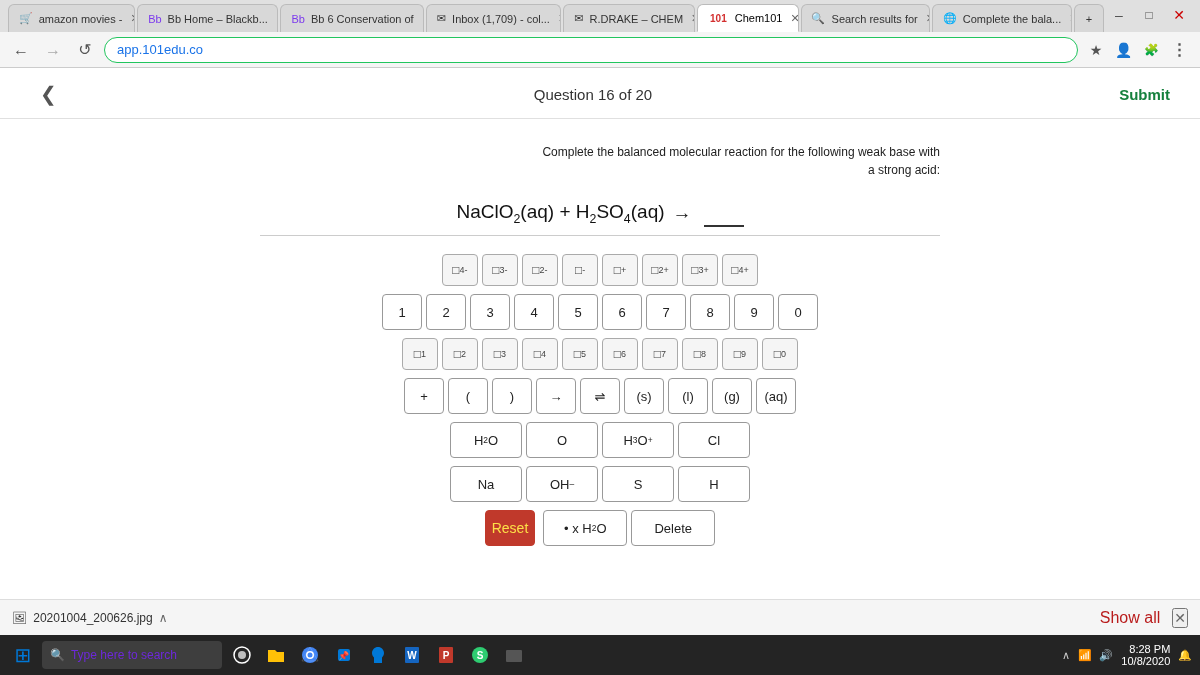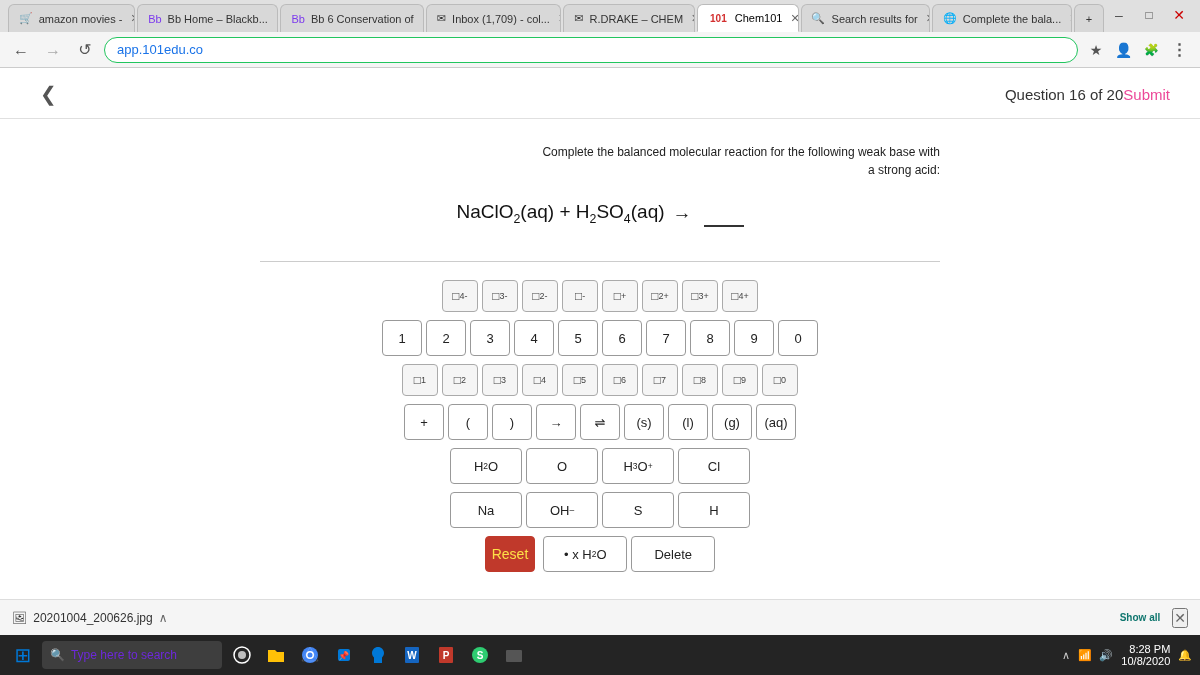--- a/index.html
+++ b/index.html
@@ -106,30 +106,30 @@
       justify-content: space-between;
       align-items: center;
       padding: 14px 30px 12px;
       background: #fff;
       border-bottom: 1px solid #e0e0e0;
     }
     .question-counter {
       font-size: 15px;
       color: #333;
       font-weight: 400;
-      text-align: right;
+      text-align: center;
       flex: 1;
     }
     .submit-btn {
       background: transparent;
       border: none;
       font-size: 15px;
-      color: #ec4899;
-      cursor: pointer;
-      font-weight: 400;
+      color: #15803d;
+      cursor: pointer;
+      font-weight: 700;
     }
     .back-arrow {
       font-size: 20px;
       color: #555;
       cursor: pointer;
       background: none;
       border: none;
       padding: 0 10px;
     }
 
@@ -150,21 +150,21 @@
       text-align: right;
       max-width: 680px;
       width: 100%;
       line-height: 1.5;
       margin-bottom: 20px;
     }
 
     .reaction-display {
       font-size: 20px;
       color: #111;
-      margin-bottom: 34px;
+      margin-bottom: 8px;
       display: flex;
       align-items: center;
       gap: 4px;
     }
     .reaction-input-area {
       border-bottom: 2px solid #333;
       min-width: 40px;
       display: inline-block;
       height: 28px;
       margin-left: 4px;
@@ -290,24 +290,24 @@
       padding: 0 12px;
       gap: 12px;
       font-size: 12px;
     }
     .download-item {
       display: flex; align-items: center; gap: 6px; color: #333;
     }
     .download-chevron { color: #666; cursor: pointer; }
     .show-all-btn {
       margin-left: auto;
-      font-size: 10px;
-      color: #0f766e;
-      cursor: pointer;
-      background: none; border: none; font-weight: bold;
+      font-size: 16px;
+      color: #b91c1c;
+      cursor: pointer;
+      background: none; border: none;
     }
     .download-close {
       font-size: 14px; color: #666; cursor: pointer;
     }
 
     
     .formula {
       font-size: 19px;
     }
     .formula-arrow {

